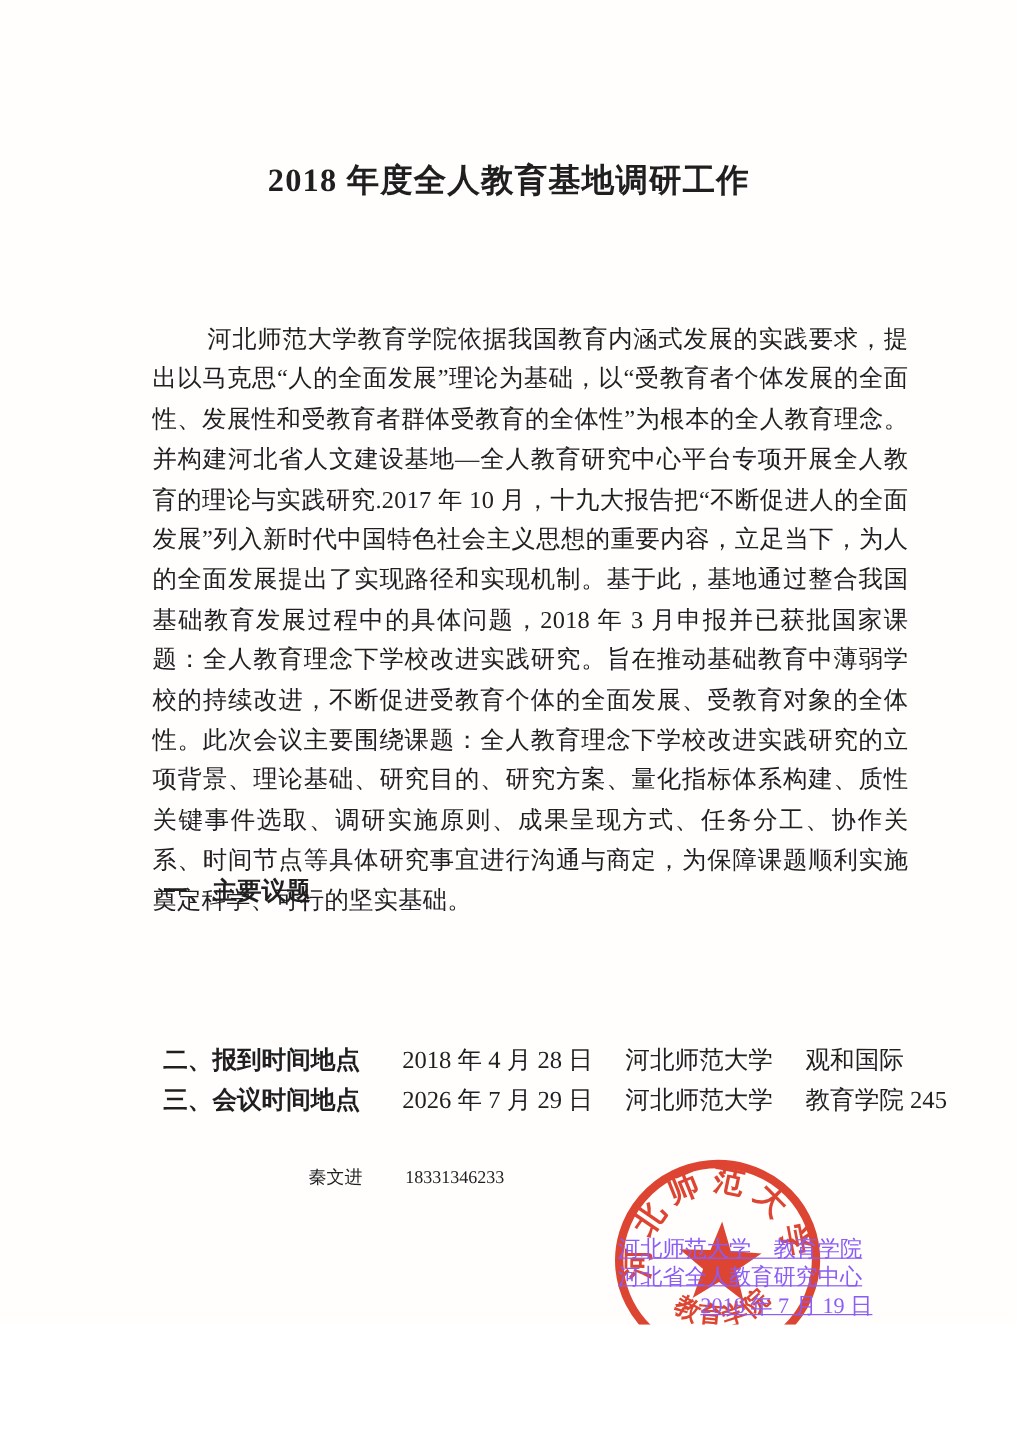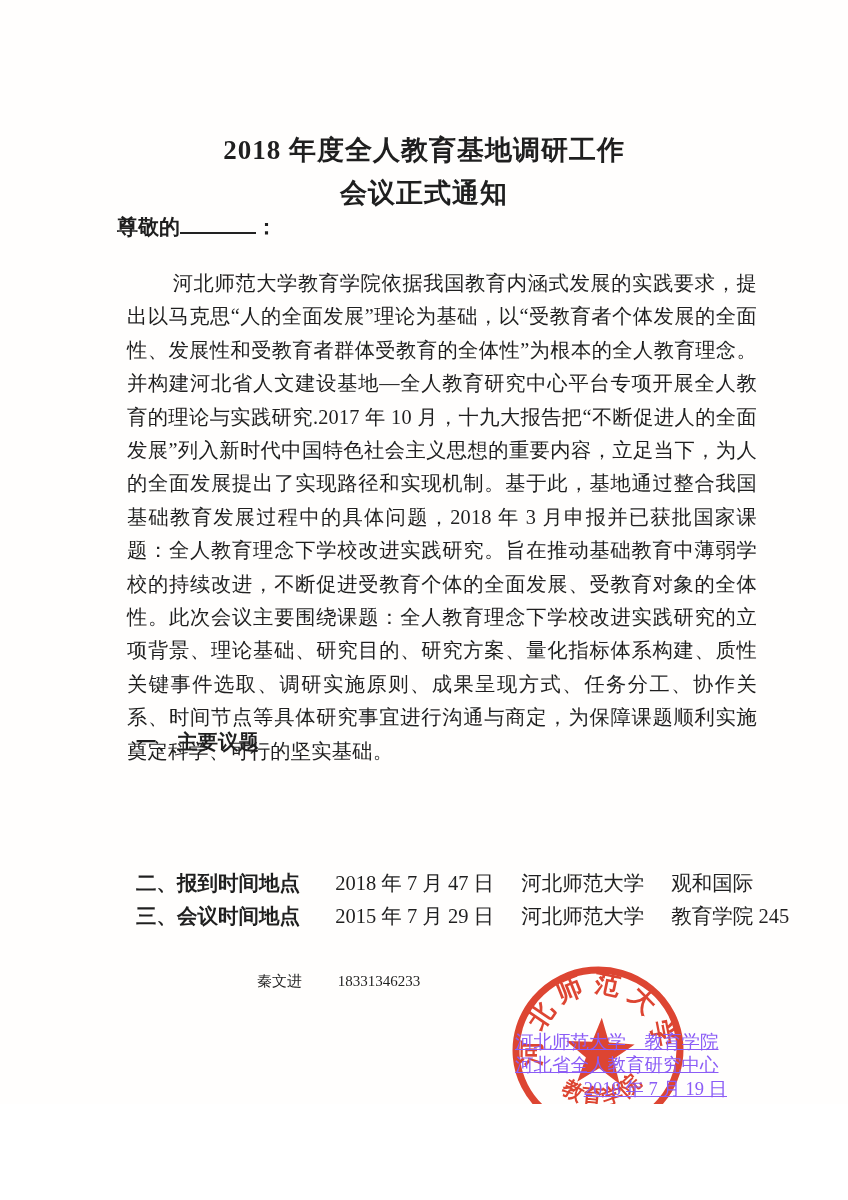--- a/index.html
+++ b/index.html
@@ -58,41 +58,37 @@
     position:absolute; left:500px; top:952px; width:196px; height:196px;
     transform:rotate(-5deg); z-index:2; opacity:0.88;
   }
 </style>
 </head>
 <body>
 
 <div class="page">
 
   <h1 class="title-line title-1">2018 年度全人教育基地调研工作</h1>
-  <h1 class="title-line title-2">会议正式通知</h1>
 
-  <div class="salutation">
-    <span>尊敬的</span><span class="salut-blank"></span><span>：</span>
-  </div>
 
   <p class="body-paragraph">河北师范大学教育学院依据我国教育内涵式发展的实践要求，提出以马克思“人的全面发展”理论为基础，以“受教育者个体发展的全面性、发展性和受教育者群体受教育的全体性”为根本的全人教育理念。并构建河北省人文建设基地—全人教育研究中心平台专项开展全人教育的理论与实践研究.2017 年 10 月，十九大报告把“不断促进人的全面发展”列入新时代中国特色社会主义思想的重要内容，立足当下，为人的全面发展提出了实现路径和实现机制。基于此，基地通过整合我国基础教育发展过程中的具体问题，2018 年 3 月申报并已获批国家课题：全人教育理念下学校改进实践研究。旨在推动基础教育中薄弱学校的持续改进，不断促进受教育个体的全面发展、受教育对象的全体性。此次会议主要围绕课题：全人教育理念下学校改进实践研究的立项背景、理论基础、研究目的、研究方案、量化指标体系构建、质性关键事件选取、调研实施原则、成果呈现方式、任务分工、协作关系、时间节点等具体研究事宜进行沟通与商定，为保障课题顺利实施奠定科学、可行的坚实基础。</p>
 
   <div class="sec-heading" style="top:698px">一、主要议题</div>
 
 
   <div class="info-line" style="top:869px">
     <span class="bold-label">二、报到时间地点</span>
-    <span class="gap-lg">2018 年 7 月 47 日</span>
+    <span class="gap-lg">2018 年 4 月 28 日</span>
     <span class="gap-md">河北师范大学</span>
     <span class="gap-md">观和国际</span>
   </div>
 
   <div class="info-line" style="top:902px">
     <span class="bold-label">三、会议时间地点</span>
-    <span class="gap-lg">2015 年 7 月 29 日</span>
+    <span class="gap-lg">2026 年 7 月 29 日</span>
     <span class="gap-md">河北师范大学</span>
     <span class="gap-md">教育学院 245</span>
   </div>
 
 
   <div class="contact-line2">
     <span>秦文进</span>
     <span class="phone">18331346233</span>
   </div>
 

